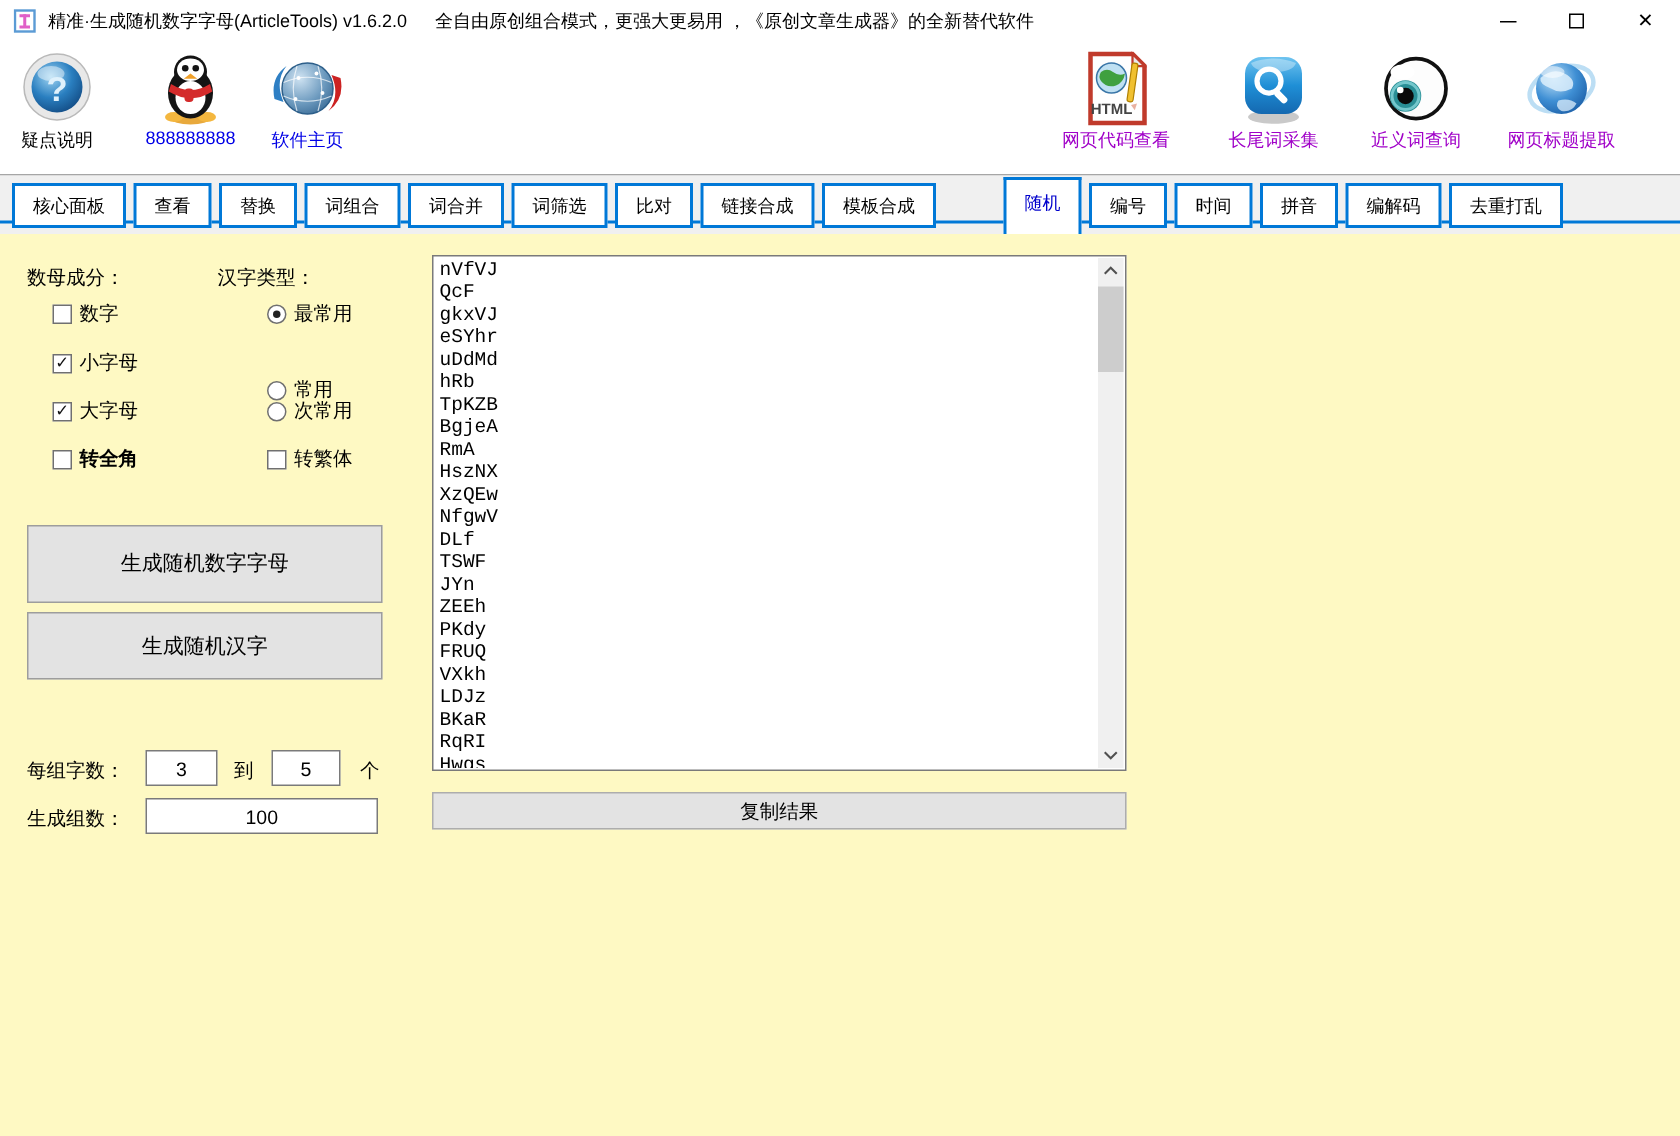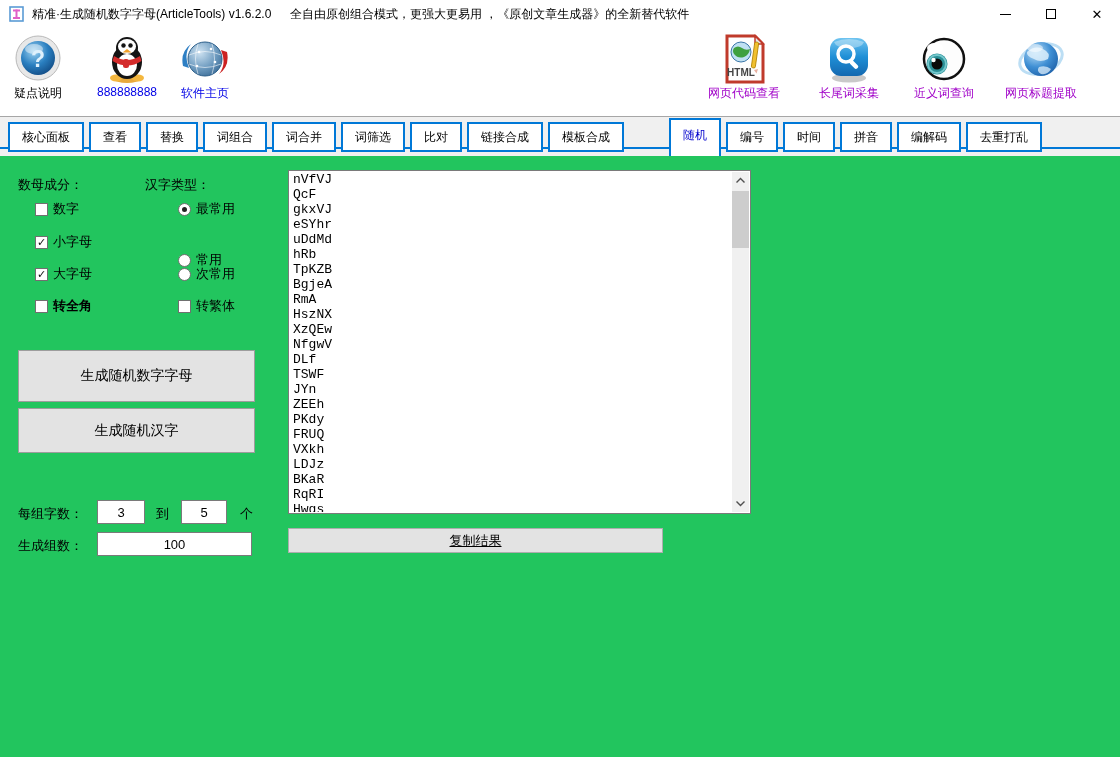--- a/index.html
+++ b/index.html
@@ -30,41 +30,41 @@
   .lbl-purple { color:#a000c8; }
   .sep-line { position:absolute; left:0; top:116px; width:1120px; height:1px; background:#a6a6a6; }
   
   .tabstrip { position:absolute; left:0; top:117px; width:1120px; height:39px; background:#f0f0f0; }
   .tab-underline { position:absolute; left:0; top:30px; width:1120px; height:2px; background:#0078d7; z-index:0; }
   .tabs-row { position:absolute; left:8px; top:5px; display:flex; gap:5px; z-index:1; }
   .tab { position:relative; height:30px; line-height:26px; padding:0 12px; font-size:12px;
          background:#fff; border:2px solid #0078d7; color:#000; white-space:nowrap; cursor:pointer; z-index:1; }
   .tab.selected { margin-top:-4px; height:38px; line-height:31px; color:#0000cc; border-bottom:none; z-index:2;margin-left:40px; }
   
-  .content { position:absolute; left:0; top:156px; width:1120px; height:601px; background:#22c55e; }
+  .content { position:absolute; left:0; top:156px; width:1120px; height:601px; background:#fef9c3; }
   .grp-label { position:absolute; font-size:13px; color:#000; }
   .opt-row { position:absolute; display:flex; align-items:center; gap:5px; font-size:13px; color:#000; cursor:pointer; white-space:nowrap; }
   .cbox { width:13px; height:13px; background:#fff; border:1px solid #707070; display:flex; align-items:center; justify-content:center; font-size:11px; line-height:11px; color:#111; }
   .rad { width:13px; height:13px; background:#fff; border:1px solid #707070; border-radius:50%; display:flex; align-items:center; justify-content:center; }
   .rad .dot { width:5px; height:5px; border-radius:50%; background:#222; display:none; }
   .rad.selected .dot { display:block; }
   .gen-btn { position:absolute; left:18px; width:237px; background:#e3e3e3; border:1px solid #9d9d9d; font-size:14px; color:#000; text-align:center; cursor:pointer; font-family:inherit; }
   .fld-label { position:absolute; font-size:13px; color:#000; }
   .fld { position:absolute; height:24px; background:#fff; border:1px solid #7a7a7a; text-align:center; font-size:13px; color:#000; line-height:22px; font-family:inherit; }
   
   .results-box { position:absolute; left:288px; top:14px; width:463px; height:344px; background:#fff; border:1px solid #7a7a7a; }
   .results-text { position:absolute; left:4px; top:1px; right:20px; bottom:1px; overflow:hidden;
                   font-family:"Liberation Mono","DejaVu Sans Mono",monospace; font-size:13px; line-height:15px; color:#000; white-space:pre; }
   .vscroll { position:absolute; top:1px; right:1px; width:17px; height:340px; background:#f0f0f0; }
   .sbtn { position:absolute; left:0; width:17px; height:17px; display:flex; align-items:center; justify-content:center; }
   .sbtn svg { display:block; }
   .sb-up { top:0; }
   .sb-down { bottom:0; }
   .sthumb { position:absolute; left:0; top:19px; width:17px; height:57px; background:#cdcdcd; }
-  .copy-btn { position:absolute; left:288px; top:372px; width:375px; height:25px; background:#e3e3e3; border:1px solid #adadad; font-size:13px; color:#000; text-align:center; line-height:23px; cursor:pointer; font-family:inherit;text-decoration:underline; }
+  .copy-btn { position:absolute; left:288px; top:372px; width:463px; height:25px; background:#e3e3e3; border:1px solid #adadad; font-size:13px; color:#000; text-align:center; line-height:23px; cursor:pointer; font-family:inherit; }
 </style>
 </head>
 <body>
 
 <div class="titlebar">
   <svg class="app-icon" viewBox="0 0 16 16">
     <rect x="1" y="1" width="13" height="14" fill="#ffffff" stroke="#5b9bd5" stroke-width="1.6"></rect>
     <rect x="4" y="3.5" width="7" height="2" fill="#e060c8"></rect>
     <rect x="6.5" y="3.5" width="2" height="9" fill="#e060c8"></rect>
     <rect x="4" y="11" width="7" height="2" fill="#e060c8"></rect>

